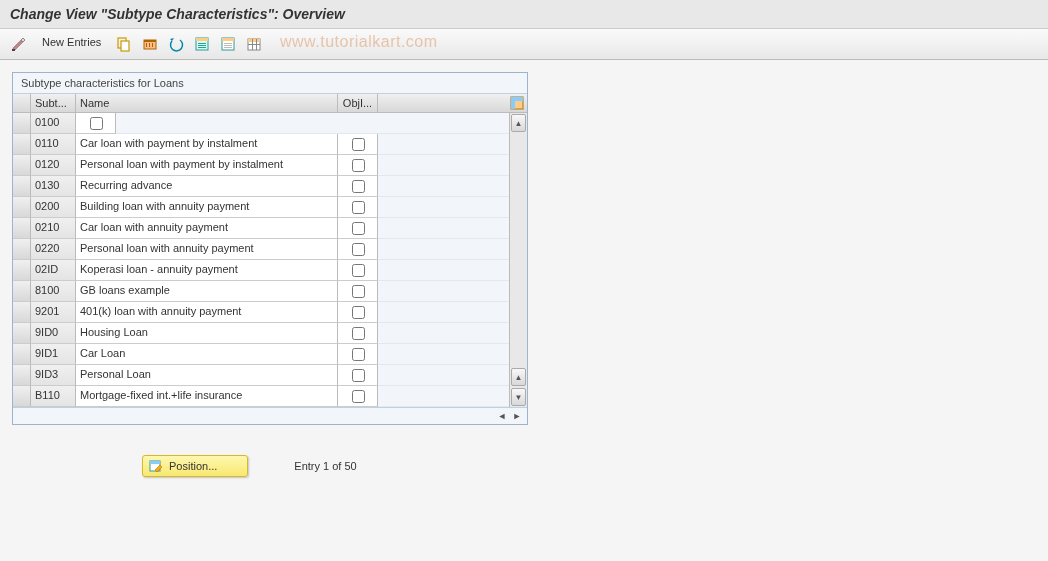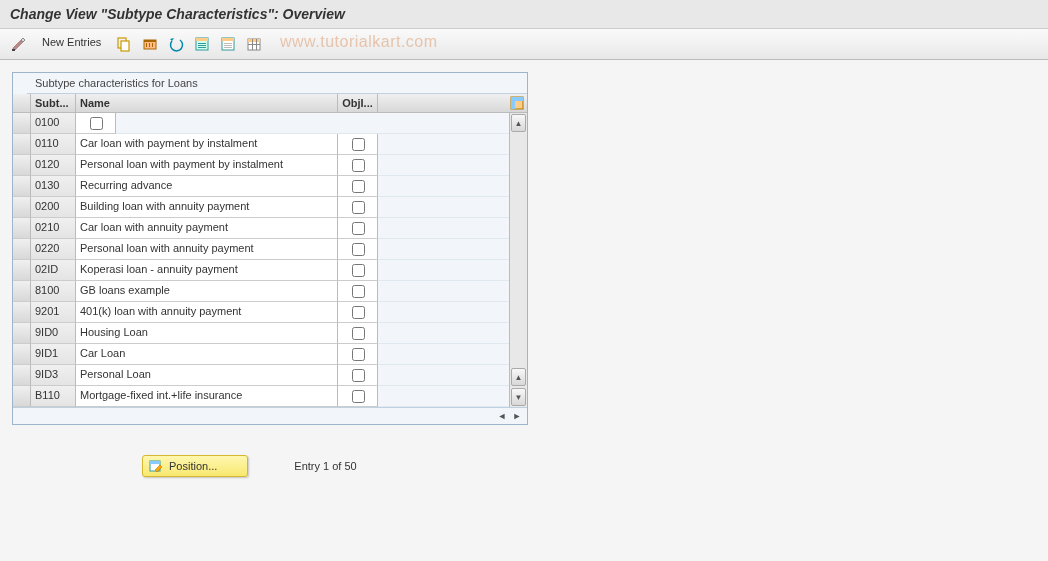--- a/index.html
+++ b/index.html
@@ -64,32 +64,30 @@
     .panel {
       border: 1px solid #9db5cc;
       background: #f2f6fa;
       width: 516px;
     }
     .panel-title {
       padding: 4px 8px;
       font-size: 11px;
       color: #444;
       border-bottom: 1px solid #c0d0e0;
-      margin-left: 14px;
     }
     .table-wrap {
       background: #fff;
       margin: 0;
       position: relative;
     }
     .table-header-row {
       display: flex;
       background: linear-gradient(#f0f0f0, #d8d8d8);
       border-bottom: 1px solid #bbb;
-      font-weight: bold;
     }
     .col-sel { width: 18px; border-right:1px solid #bbb; }
     .col-subt { width: 45px; border-right:1px solid #bbb; padding: 3px 4px; }
     .col-name { width: 262px; border-right:1px solid #bbb; padding: 3px 4px; }
     .col-obj { width: 40px; border-right:1px solid #bbb; padding: 3px 4px; text-align:center; }
     .col-spacer { flex:1; }
     .col-config { width: 20px; display:flex; align-items:center; justify-content:center; padding:2px; }
     .table-rows {
       display: flex;
     }

